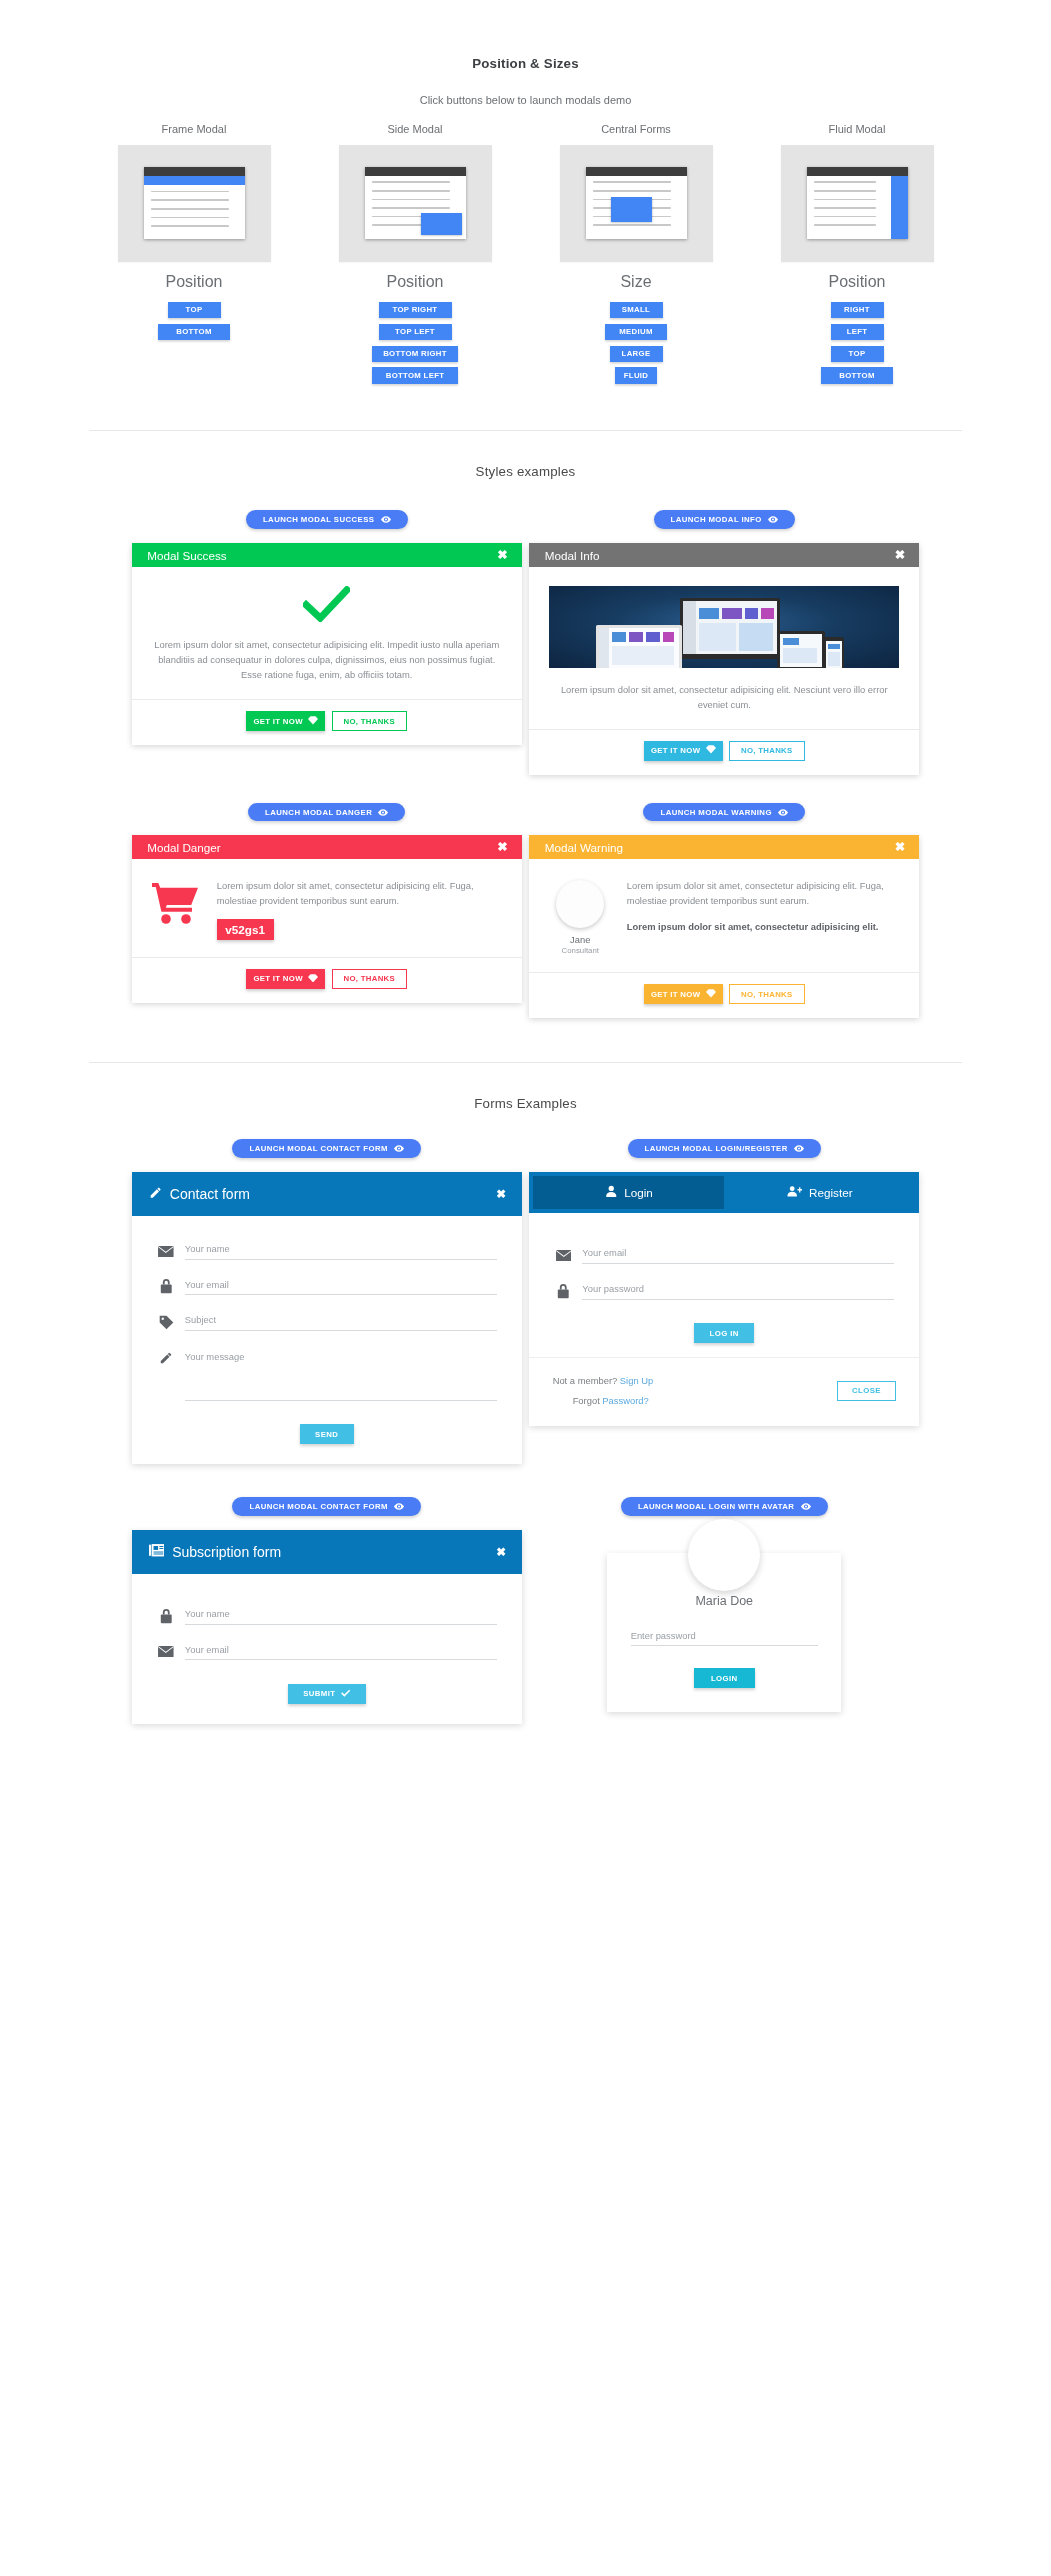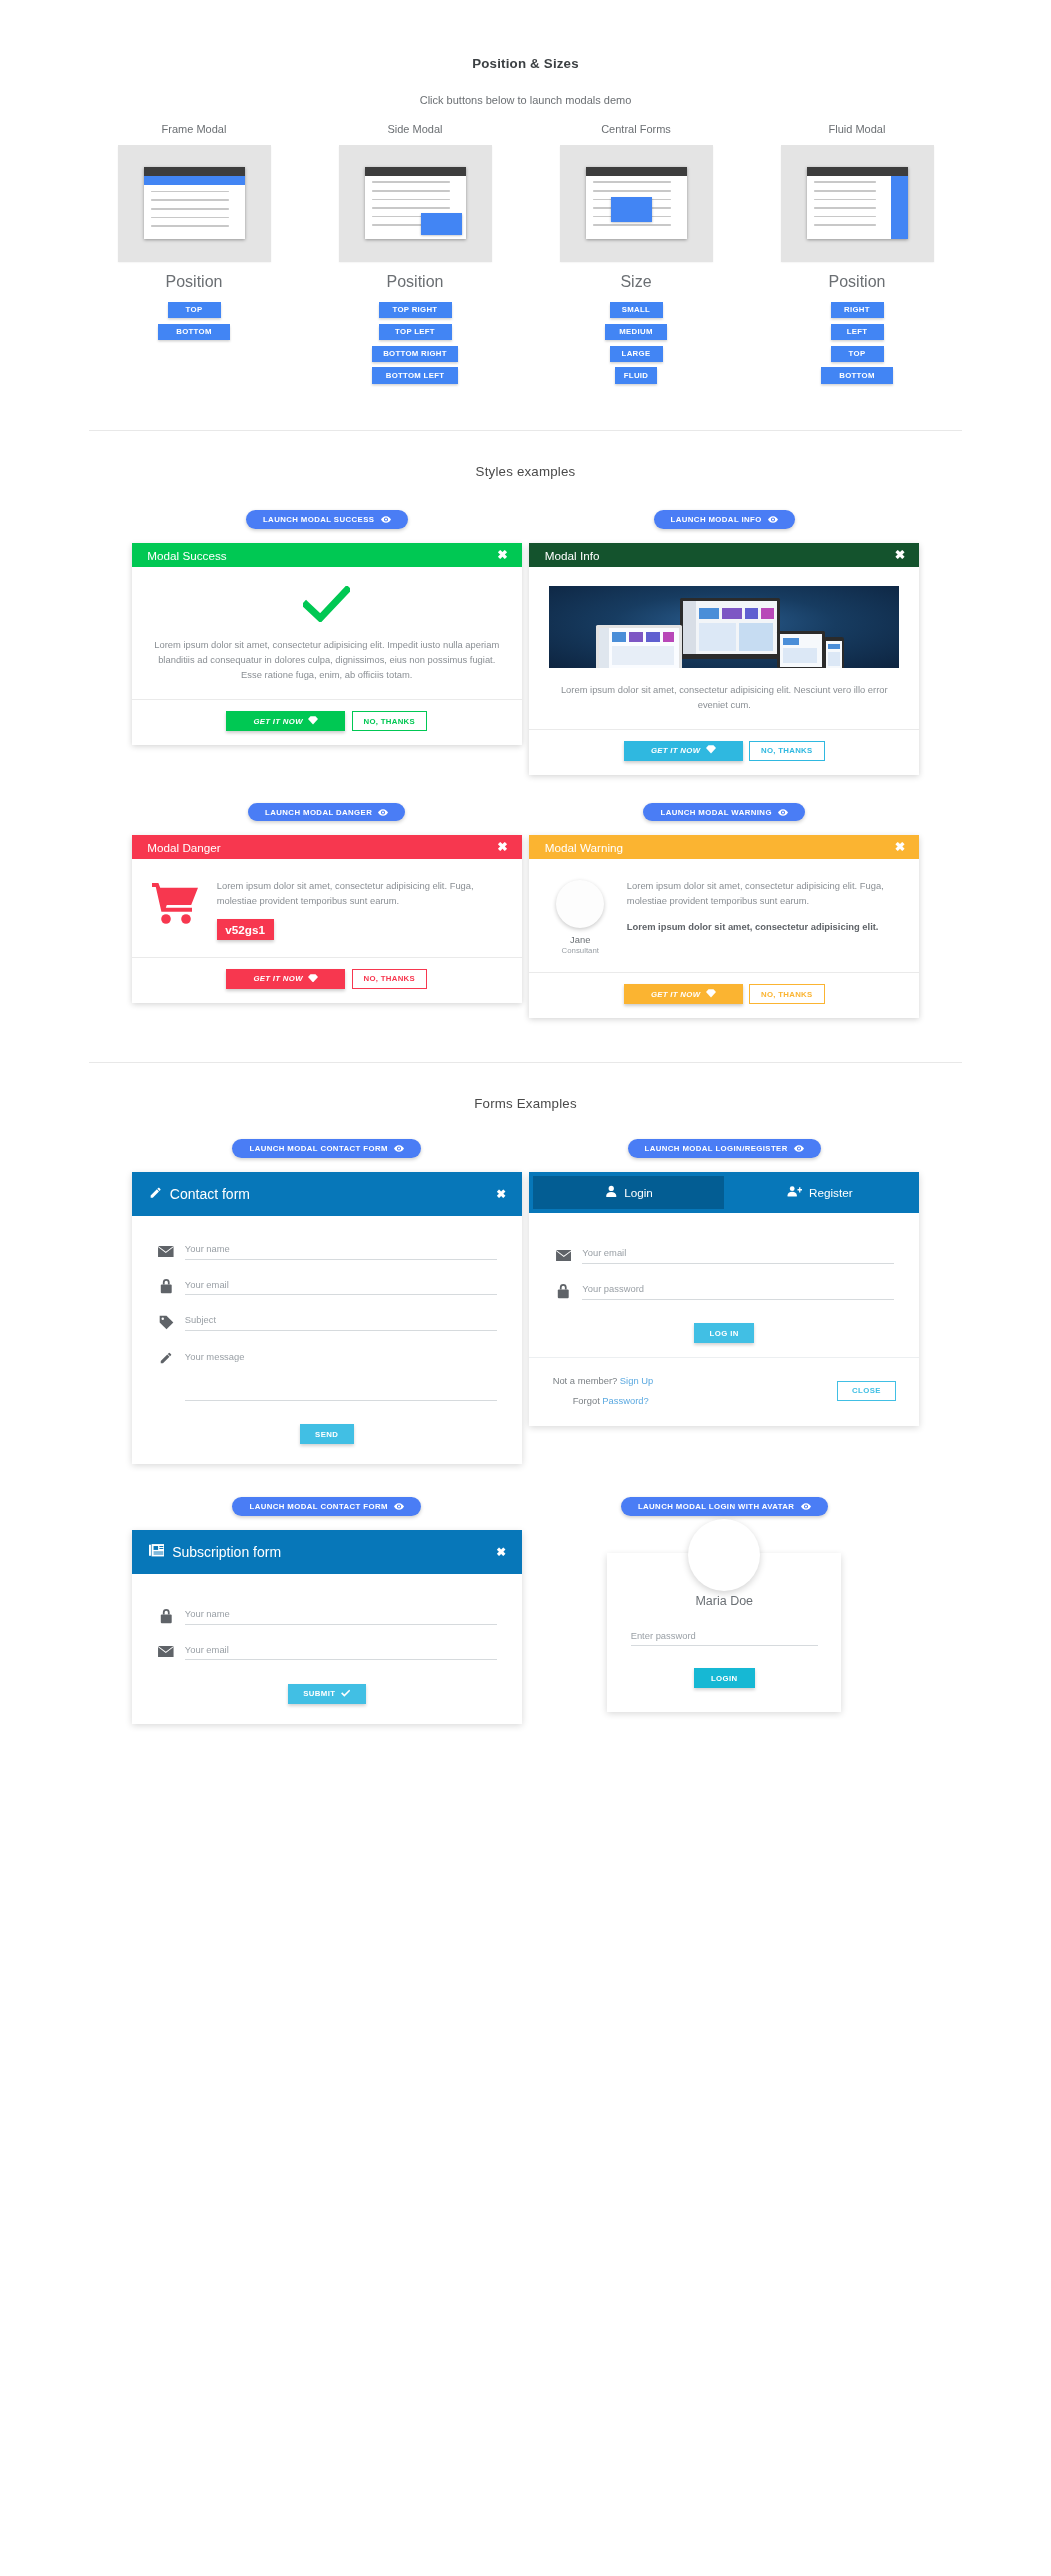--- a/index.html
+++ b/index.html
@@ -150,25 +150,24 @@
     border-top:0.8px solid #eaeaea;
     padding:11px 0 14px 0;
     display:flex;
     justify-content:center;
     gap:6.2px;
   }
   .btn-solid {
     border:none; color:#fff;
     font-family:"Liberation Sans", sans-serif;
     font-size:7.8px; font-weight:bold; letter-spacing:0.3px;
-    padding:0 27px; height:20px;
+    padding:0 7px; height:20px;
     display:inline-flex; align-items:center; gap:5.5px;
     cursor:pointer;
     box-shadow:0 1.6px 3.1px rgba(0,0,0,.2);
-    font-style:italic;
   }
   .btn-outline {
     background:#fff;
     font-family:"Liberation Sans", sans-serif;
     font-size:7.8px; font-weight:bold; letter-spacing:0.3px;
     padding:4px 11px; height:20px;
     display:inline-flex; align-items:center;
     cursor:pointer;
   }
   .lorem {
@@ -460,21 +459,21 @@
         <button class="launch-btn">
           <span>LAUNCH MODAL INFO</span>
           <span class="eye">
             <svg viewBox="0 0 24 16" width="10" height="7">
                 <path fill="#fff" d="M12 0C6 0 1.7 4.6 0 8c1.7 3.4 6 8 12 8s10.3-4.6 12-8c-1.7-3.4-6-8-12-8zm0 13a5 5 0 110-10 5 5 0 010 10zm0-2.5a2.5 2.5 0 100-5 2.5 2.5 0 000 5z"></path>
               </svg>
           </span>
         </button>
 
         <div class="card">
-          <div class="card-head" style="background:#14532d;">
+          <div class="card-head" style="background:#737373;">
             <span>Modal Info</span>
             <span class="x">✖</span>
           </div>
           <div class="card-body">
             <div class="info-img">
 
               <div class="dev" style="left:131px;top:12.5px;width:100px;height:61px;"></div>
               <div class="dev-screen" style="left:134px;top:15.6px;width:94px;height:53px;">
                 <div class="dev-strip" style="left:0;top:0;width:12.5px;height:53px;background:#d8dee6;"></div>
                 <div class="dev-strip" style="left:15.6px;top:6.2px;width:20px;height:11px;background:#4a8ed8;"></div>

